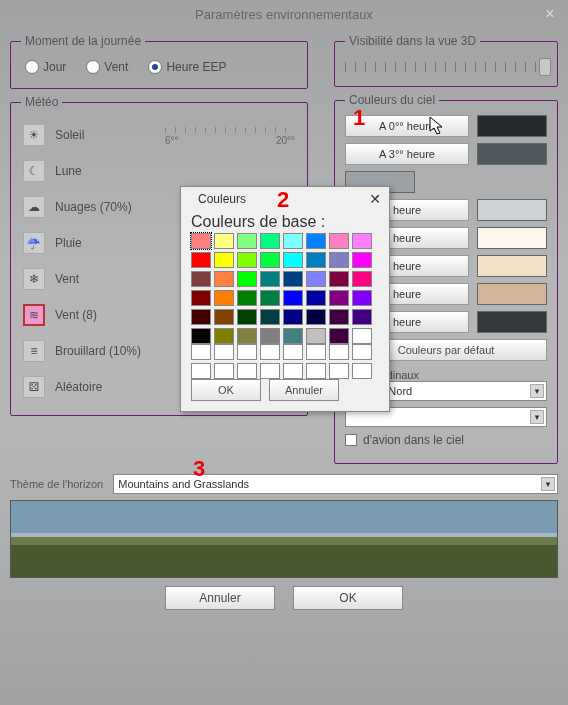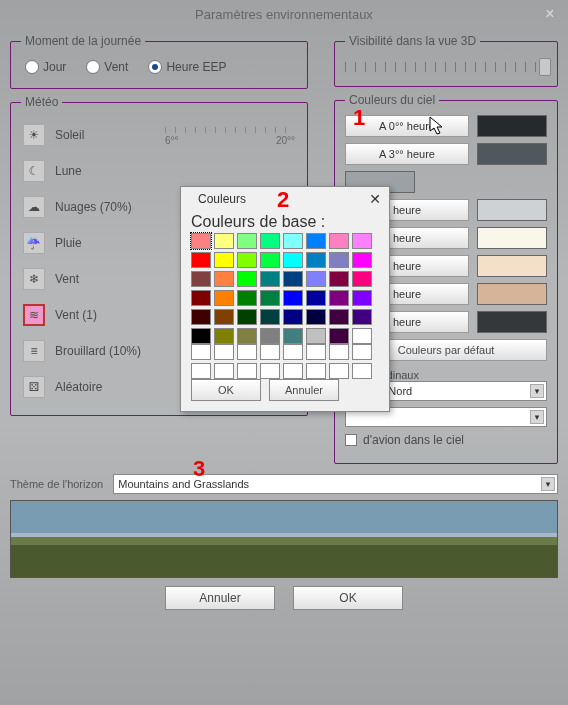--- a/index.html
+++ b/index.html
@@ -165,21 +165,21 @@
           <div class="meteo-item">
             <span class="meteo-icon">☔</span>
             <span>Pluie</span>
           </div>
           <div class="meteo-item">
             <span class="meteo-icon">❄</span>
             <span>Vent</span>
           </div>
           <div class="meteo-item">
             <span class="meteo-icon red">≋</span>
-            <span>Vent (1)</span>
+            <span>Vent (8)</span>
           </div>
           <div class="meteo-item">
             <span class="meteo-icon">≡</span>
             <span>Brouillard (10%)</span>
           </div>
           <div class="meteo-item">
             <span class="meteo-icon">⚄</span>
             <span>Aléatoire</span>
           </div>
         </div>

